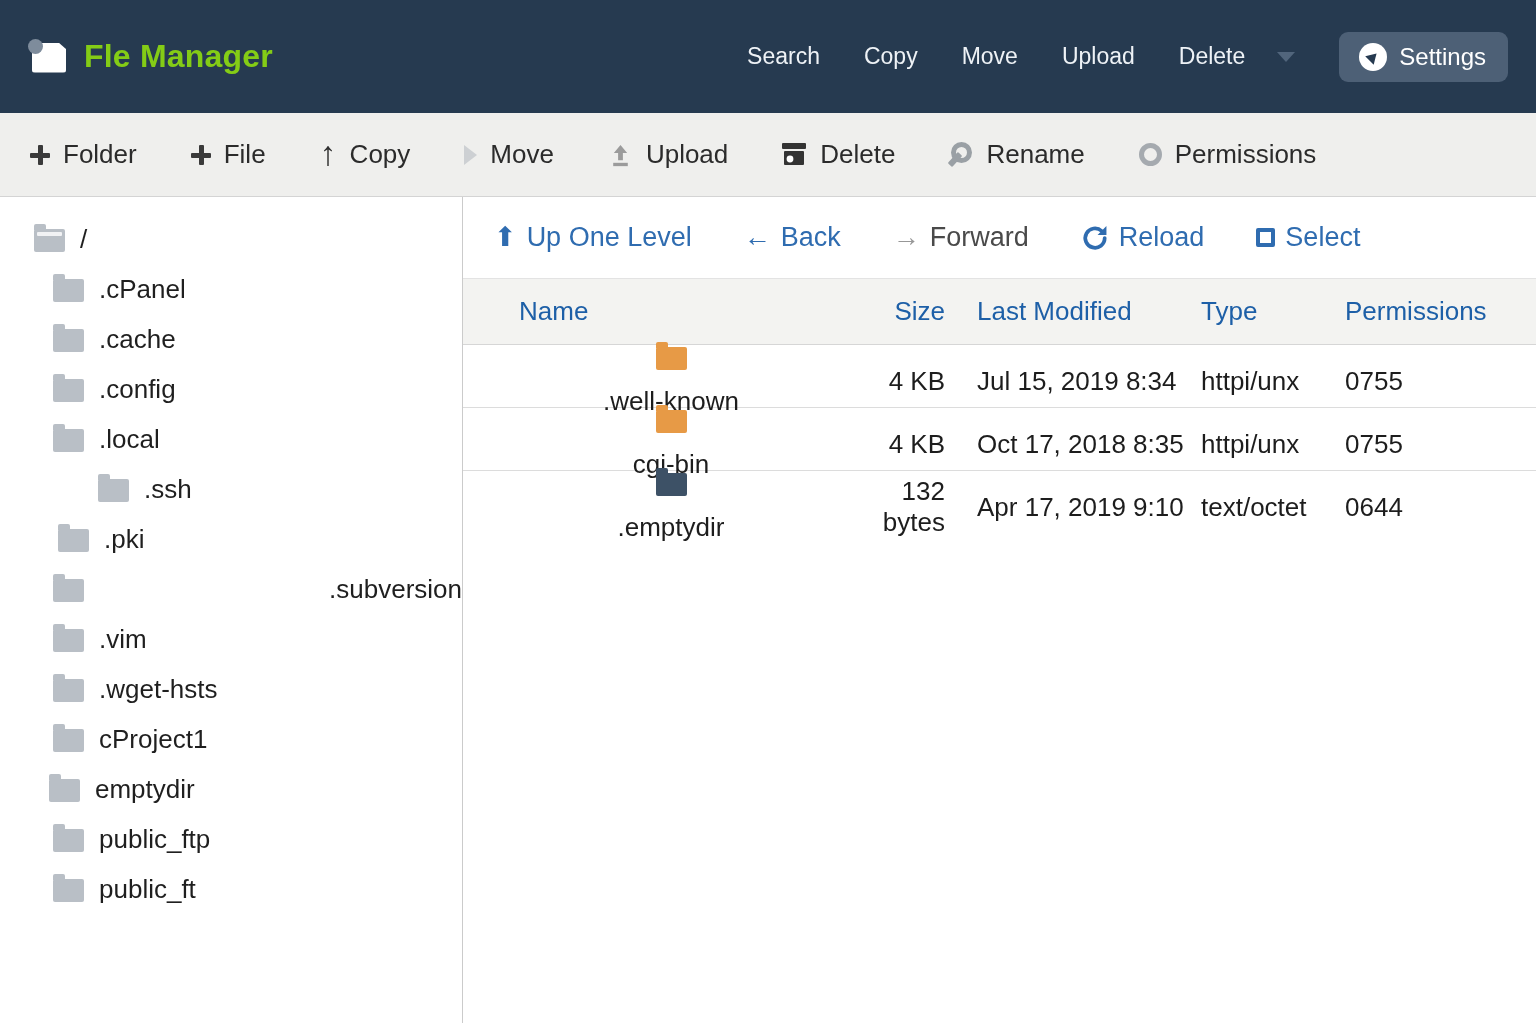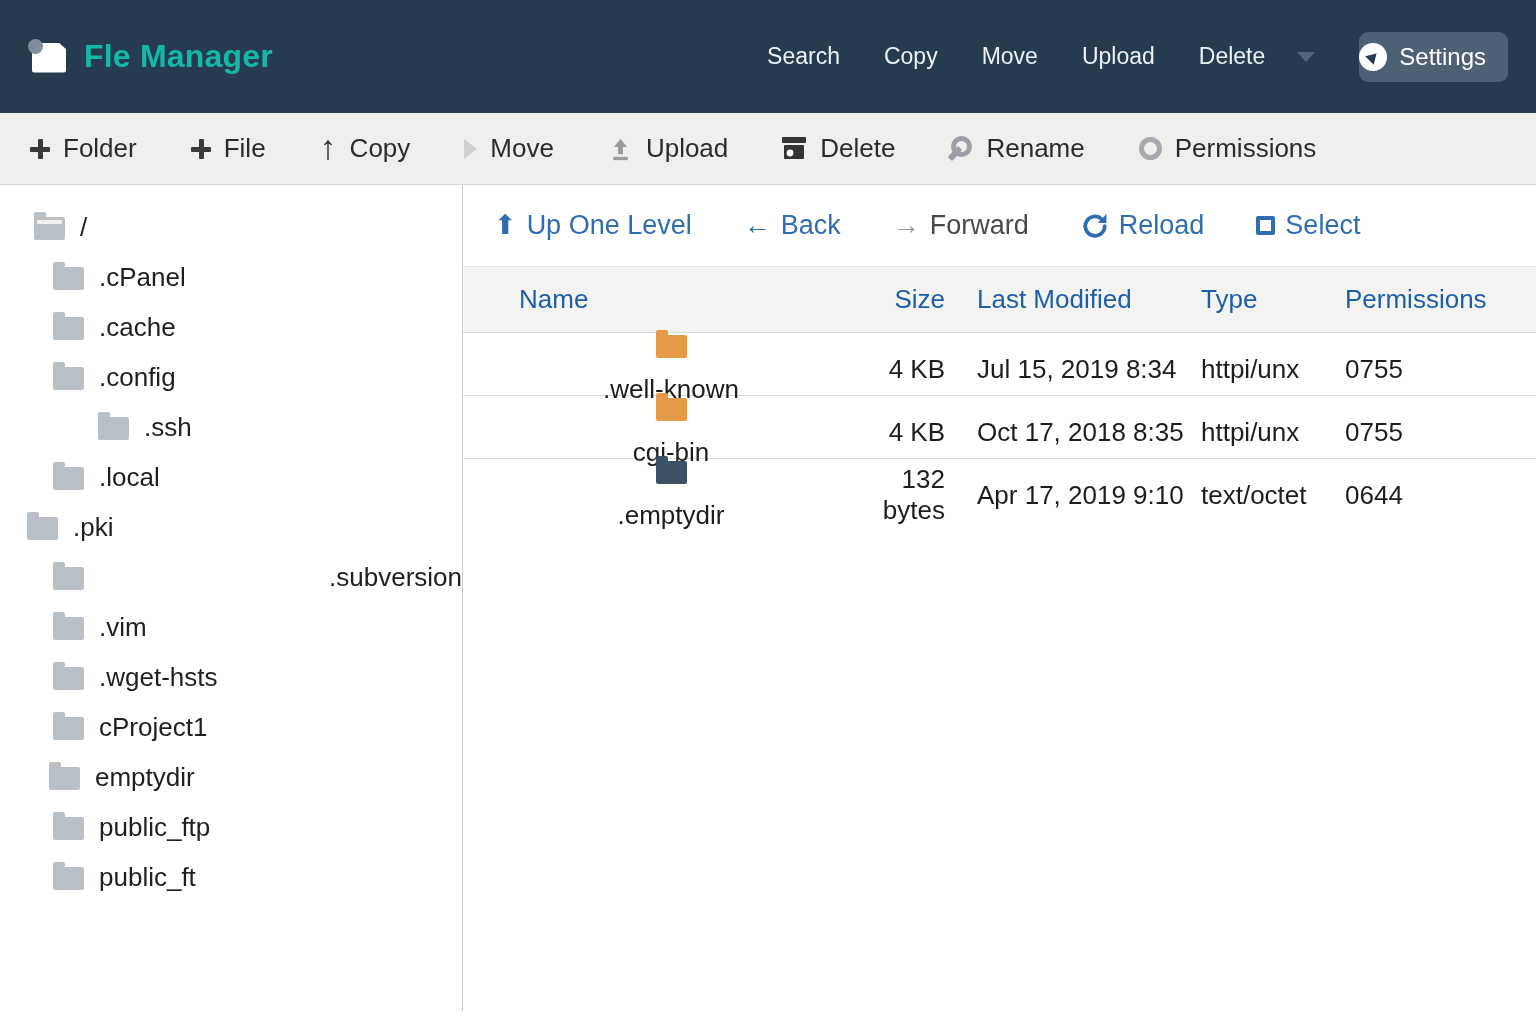--- a/index.html
+++ b/index.html
@@ -19,35 +19,35 @@
   html,body{width:1536px;height:1024px;overflow:hidden;}
   body{font-family:"Liberation Sans","DejaVu Sans",sans-serif;background:#fff;color:var(--ink);}
 
   
   .app-header{height:113px;background:var(--header-bg);display:flex;align-items:center;padding:0 28px;}
   .brand{display:flex;align-items:center;gap:16px;}
   .logo{position:relative;width:40px;height:36px;flex:0 0 auto;}
   .logo-doc{position:absolute;left:4px;top:4px;width:34px;height:30px;background:#fff;border-radius:3px;
     clip-path:polygon(0 28%,22% 0,78% 0,100% 22%,100% 100%,0 100%);}
   .logo-dot{position:absolute;left:0;top:0;width:15px;height:15px;border-radius:50%;background:#7e8c9c;}
-  .app-title{color:#14b8a6;font-size:32px;font-weight:bold;letter-spacing:.2px;}
+  .app-title{color:#84cc16;font-size:32px;font-weight:bold;letter-spacing:.2px;}
   .top-nav{margin-left:auto;display:flex;align-items:center;gap:44px;}
   .top-nav-item{color:#eef2f6;font-size:23px;cursor:pointer;background:none;border:none;font-family:inherit;}
   .caret-down-icon{width:0;height:0;border-left:9px solid transparent;border-right:9px solid transparent;
     border-top:10px solid #51657c;margin-left:-12px;}
   .settings-btn{display:flex;align-items:center;gap:12px;background:var(--settings-bg);border:none;
-    border-radius:9px;padding:11px 22px 11px 0;cursor:pointer;}
+    border-radius:9px;padding:11px 22px 11px 20px;cursor:pointer;}
   .settings-icon{position:relative;width:28px;height:28px;border-radius:50%;background:#fff;display:inline-block;}
   .settings-icon::after{content:"";position:absolute;left:9px;top:8px;width:0;height:0;
     border-top:6px solid transparent;border-bottom:6px solid transparent;border-left:10px solid var(--header-bg);
     transform:rotate(-45deg);}
   .settings-label{color:#fff;font-size:24px;font-family:inherit;}
 
   
-  .toolbar{height:72px;background:var(--toolbar-bg);border-bottom:1px solid #d4d4d4;
+  .toolbar{height:84px;background:var(--toolbar-bg);border-bottom:1px solid #d4d4d4;
     display:flex;align-items:center;gap:54px;padding:0 0 0 30px;}
   .toolbar-item{display:flex;align-items:center;gap:13px;background:none;border:none;cursor:pointer;
     font-family:inherit;font-size:26px;color:#2b2b2b;}
   .icon{display:inline-block;flex:0 0 auto;}
 
   .plus-icon{position:relative;width:20px;height:20px;}
   .plus-icon::before,.plus-icon::after{content:"";position:absolute;background:#3a3a3a;border-radius:1px;}
   .plus-icon::before{left:8px;top:0;width:5px;height:20px;}
   .plus-icon::after{left:0;top:8px;width:20px;height:5px;}
 
@@ -178,29 +178,29 @@
         <span>.cPanel</span>
       </div>
       <div class="tree-item" style="padding-left: 53px;">
         <span class="icon folder-icon gray"></span>
         <span>.cache</span>
       </div>
       <div class="tree-item" style="padding-left: 53px;">
         <span class="icon folder-icon gray"></span>
         <span>.config</span>
       </div>
+      <div class="tree-item" style="padding-left: 53px;">
+        <span class="icon folder-icon gray"></span>
+        <span>.local</span>
+      </div>
       <div class="tree-item" style="padding-left: 98px;">
         <span class="icon folder-icon gray"></span>
         <span>.ssh</span>
       </div>
-      <div class="tree-item" style="padding-left: 53px;">
-        <span class="icon folder-icon gray"></span>
-        <span>.local</span>
-      </div>
-      <div class="tree-item" style="padding-left: 27px;">
+      <div class="tree-item" style="padding-left: 58px;">
         <span class="icon folder-icon gray"></span>
         <span>.pki</span>
       </div>
       <div class="tree-item" style="padding-left: 53px; justify-content: space-between;">
         <span class="icon folder-icon gray"></span>
         <span>.subversion</span>
       </div>
       <div class="tree-item" style="padding-left: 53px;">
         <span class="icon folder-icon gray"></span>
         <span>.vim</span>

